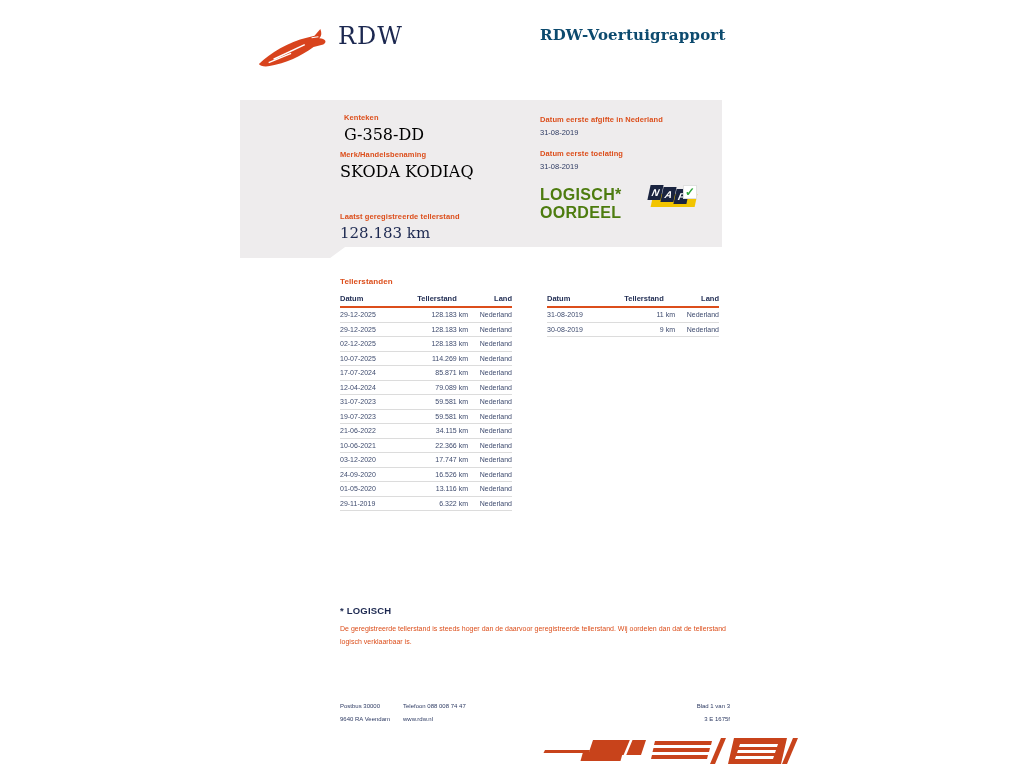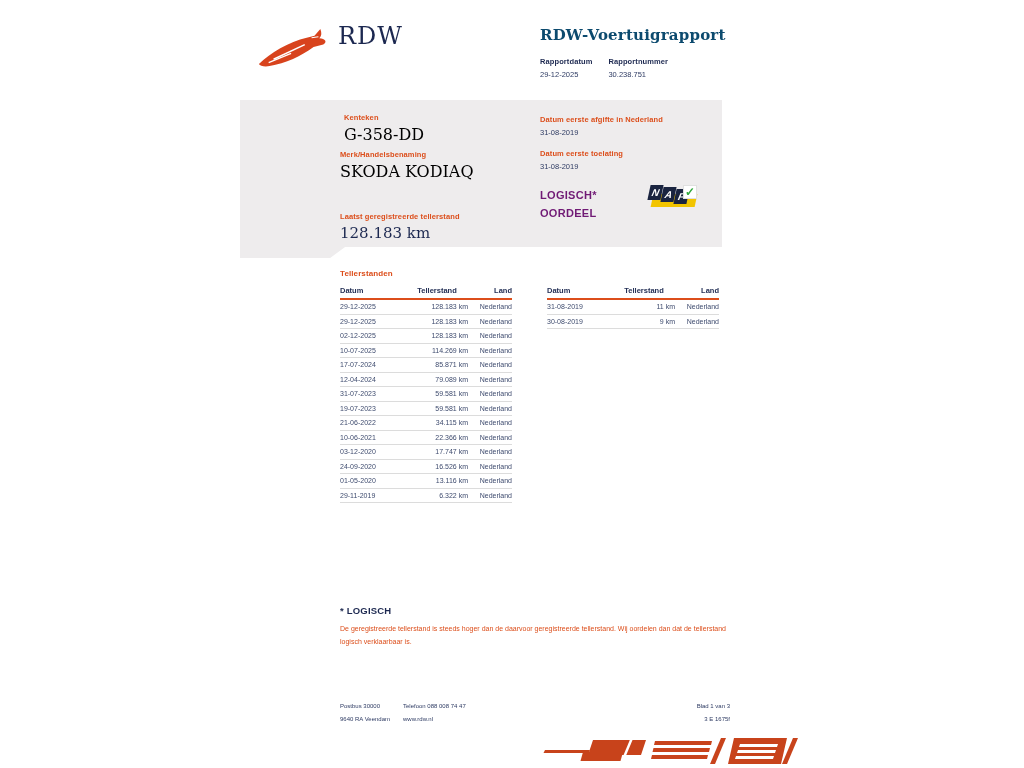--- a/index.html
+++ b/index.html
@@ -21,37 +21,37 @@
 
   
   .vehicle-box { position:absolute; left:240px; top:100px; width:482px; height:158px;
                  background:#EEECED;
                  clip-path:polygon(0 0, 100% 0, 100% 93%, 21.8% 93%, 18.7% 100%, 0 100%); }
   .fld { position:absolute; }
   .fld-label { font-size:7.5px; font-weight:bold; color:#DC4E1B; letter-spacing:0.1px; }
   .fld-value-lg { font-family:"DejaVu Serif", serif; font-size:16px; color:#000000; margin-top:3px; }
   .fld-value-md { font-family:"DejaVu Serif", serif; font-size:15px; color:#1C2850; margin-top:3px; }
   .fld-value-sm { font-size:7.5px; color:#2E3B63; margin-top:4px; }
-  .verdict { position:absolute; left:300px; top:86px; font-size:11px; font-weight:bold;
-             color:#701a75; line-height:18px; letter-spacing:0.3px; }
+  .verdict { position:absolute; left:300px; top:86px; font-size:16px; font-weight:bold;
+             color:#4d7c0f; line-height:18px; letter-spacing:0.3px; }
 
   
   .nap { position:absolute; left:408px; top:84px; width:50px; height:26px; }
   .nap-yellow { position:absolute; left:4px; top:10px; width:44px; height:13px; background:#F2C400;
                 transform:skewX(-12deg); }
   .nap-box { position:absolute; width:13px; height:15px; background:#1A2440; color:#ffffff;
              font-size:10px; font-weight:bold; font-style:italic; text-align:center; line-height:15px;
              transform:skewX(-12deg); }
   .nap-n { left:1px; top:1px; } .nap-a { left:14px; top:3px; } .nap-p { left:27px; top:5px; }
   .nap-check { position:absolute; left:35px; top:1px; width:14px; height:14px; background:#ffffff;
                border:1px solid #E0E0E0; color:#2FA83C; font-size:12px; font-weight:bold;
                text-align:center; line-height:13px; }
 
   
-  .odo { position:absolute; left:340px; top:269px; }
+  .odo { position:absolute; left:340px; top:277px; }
   .odo-title { font-size:8px; font-weight:bold; color:#DC4E1B; letter-spacing:0.1px; }
   .tables { display:flex; margin-top:8px; }
   .t { width:172px; }
   .t + .t { margin-left:35px; }
   .t-head { display:grid; grid-template-columns:66px 62px 44px; font-size:7.5px; font-weight:bold;
             color:#232F55; padding-bottom:3px; border-bottom:2px solid #DC4E1B; }
   .t-row  { display:grid; grid-template-columns:66px 62px 44px; font-size:7px; color:#3E4B6E;
             height:14.5px; align-items:center; border-bottom:1px solid #DCDCDC; }
   .c1 { text-align:center; } .c2 { text-align:right; }
   .t-cell:nth-child(2), .t-cell:nth-child(3) { text-align:right; }
@@ -77,30 +77,20 @@
   <svg class="logo-bird" viewBox="0 0 80 45">
     <path fill="#D8431D" d="M3 39 C14 28 34 16 52 12 L60 10 L66 3 C67.5 7 67.5 10 65 12.5 C71 13 73.5 16 69 19 L59 21.5 C47 30.5 30 38.5 14 41 C9 42 4 41 3 39 Z"></path>
     <path stroke="#ffffff" stroke-width="1.6" fill="none" d="M18 34 L50 19"></path>
     <path stroke="#ffffff" stroke-width="1.3" fill="none" d="M13 37.5 L36 28"></path>
     <path stroke="#ffffff" stroke-width="1.2" fill="none" d="M57 12 L64 11"></path>
   </svg>
   <div class="logo-text">RDW</div>
 
   <h1 class="doc-title">RDW-Voertuigrapport</h1>
 
-  <div class="report-meta">
-    <div class="meta-col">
-      <div class="meta-label">Rapportdatum</div>
-      <div class="meta-value">29-12-2025</div>
-    </div>
-    <div class="meta-col w">
-      <div class="meta-label">Rapportnummer</div>
-      <div class="meta-value">30.238.751</div>
-    </div>
-  </div>
 
   <section class="vehicle-box">
     <div class="fld" style="left:104px; top:13px;">
       <div class="fld-label">Kenteken</div>
       <div class="fld-value-lg">G-358-DD</div>
     </div>
     <div class="fld" style="left:100px; top:50px;">
       <div class="fld-label">Merk/Handelsbenaming</div>
       <div class="fld-value-lg">SKODA KODIAQ</div>
     </div>

